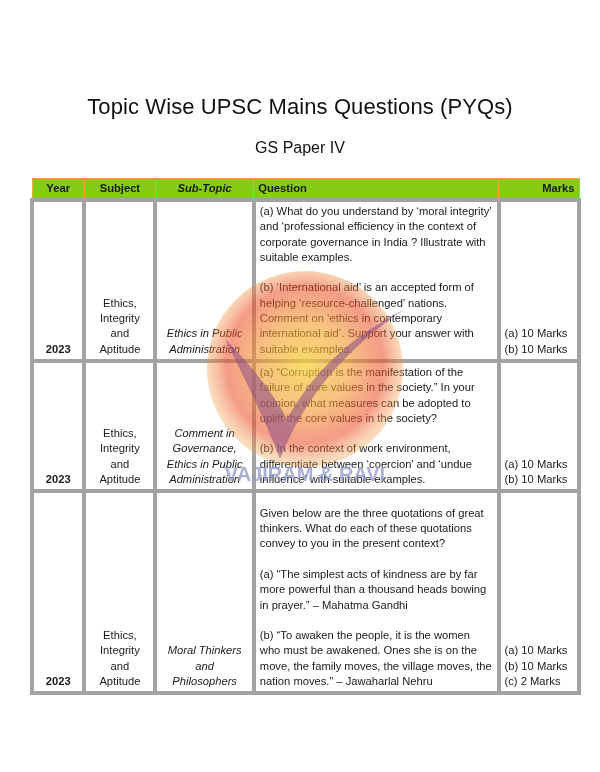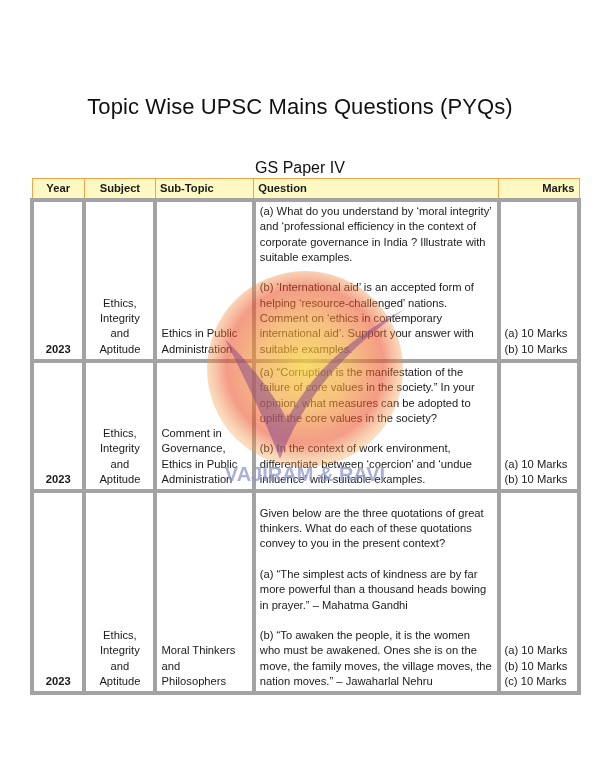--- a/index.html
+++ b/index.html
@@ -27,21 +27,20 @@
       letter-spacing: 0.1px;
     }
     .subtitle {
       position: absolute;
       top: 139px;
       left: 0;
       width: 600px;
       text-align: center;
       font-size: 16px;
       color: #111;
-      margin-top: 20px;
     }
     .watermark {
       position: absolute;
       left: 195px;
       top: 269px;
       width: 220px;
       height: 220px;
       pointer-events: none;
       z-index: 2;
     }
@@ -49,36 +48,36 @@
       position: absolute;
       top: 178px;
       left: 30px;
       width: 551px;
       border-collapse: collapse;
       font-size: 11.2px;
       line-height: 15.3px;
       z-index: 1;
     }
     table.pyq th {
-      background: #fef9c3;
+      background: #84cc16;
       color: #1a1a1a;
       font-weight: bold;
       height: 19px;
       padding: 0 4px;
       border: 1px solid #f3a44b;
       font-size: 11.2px;
     }
     table.pyq td {
       border: 4px solid #a3a3a3;
       vertical-align: bottom;
       padding: 2px 4px 2px 4px;
     }
     .c-year { width: 42px; text-align: center; font-weight: bold; }
     .c-subj { width: 61px; text-align: center; }
-    .c-sub { width: 88px; text-align: left; }
+    .c-sub { width: 88px; text-align: center; font-style: italic; }
     .c-q { width: 250px; text-align: left; }
     .c-marks { width: 69px; text-align: left; }
     th.c-q { text-align: left; }
     th.c-marks { text-align: right; padding-right: 6px; margin-top: 20px; }
     td.c-q { vertical-align: top; padding-top: 1px; }
     .para { display: block; }
     .gap { display: block; height: 15.3px; }
     .mark-line { display: block; white-space: nowrap; }
     .sub-line { display: block; }
   </style>
@@ -161,21 +160,21 @@
         <td class="c-q">
           <span class="para">Given below are the three quotations of great thinkers. What do each of these quotations convey to you in the present context?</span>
           <span class="gap"></span>
           <span class="para">(a) “The simplest acts of kindness are by far more powerful than a thousand heads bowing in prayer.” – Mahatma Gandhi</span>
           <span class="gap"></span>
           <span class="para">(b) “To awaken the people, it is the women who must be awakened. Ones she is on the move, the family moves, the village moves, the nation moves.” – Jawaharlal Nehru</span>
         </td>
         <td class="c-marks">
           <span class="mark-line">(a) 10 Marks</span>
           <span class="mark-line">(b) 10 Marks</span>
-          <span class="mark-line">(c) 10 Marks</span>
+          <span class="mark-line">(c) 2 Marks</span>
         </td>
       </tr>
     </tbody>
   </table>
 
   <div class="watermark">
     <svg width="220" height="220" viewBox="0 0 220 220">
       <defs>
         <radialGradient id="sunGrad" cx="50%" cy="48%" r="50%">
           <stop offset="0%" stop-color="#f7d13a" stop-opacity="0.75"></stop>

